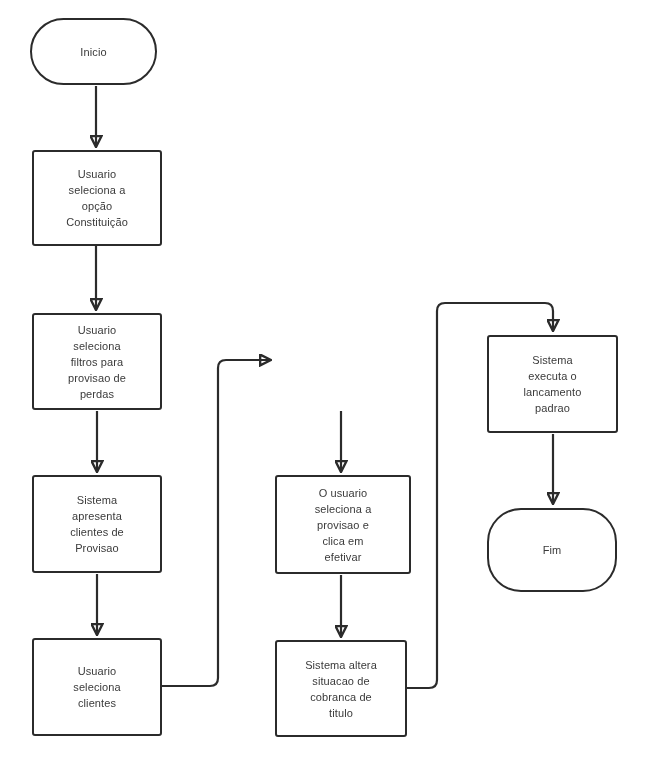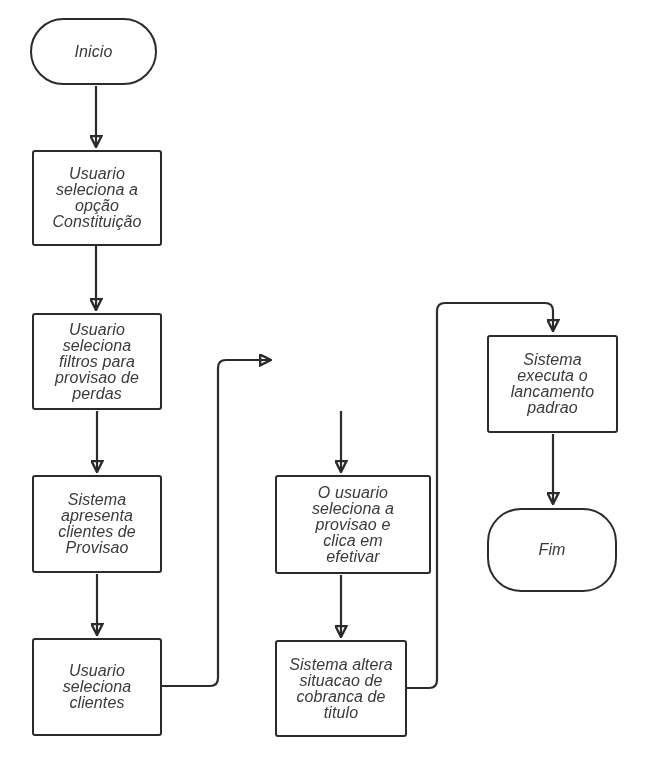--- a/index.html
+++ b/index.html
@@ -39,25 +39,24 @@
   }
   .node.process {
     border-radius: 3px;
   }
   .node.terminator {
     border-radius: 34px;
   }
   .node .label {
     display: block;
     white-space: pre-line;
-    font-size: 16px;
+    font-size: 11px;
     line-height: 16px;
     color: #3a3a3a;
     letter-spacing: 0.1px;
-    font-style: italic;
   }
 </style>
 </head>
 <body>
 
 <div class="canvas">
 
   <svg class="edges" viewBox="0 0 648 759" xmlns="http://www.w3.org/2000/svg">
     <defs>
       <marker id="arrow" viewBox="0 0 12 12" refX="11" refY="6" markerWidth="13" markerHeight="13" markerUnits="userSpaceOnUse" orient="auto">
@@ -101,21 +100,21 @@
 Provisao</span>
   </div>
 
   <div class="node process" style="left:32px; top:638px; width:130px; height:98px;">
     <span class="label">Usuario
 seleciona
 clientes</span>
   </div>
 
 
-  <div class="node process" style="left:275px; top:475px; width:156px; height:99px;">
+  <div class="node process" style="left:275px; top:475px; width:136px; height:99px;">
     <span class="label">O usuario
 seleciona a
 provisao e
 clica em
 efetivar</span>
   </div>
 
   <div class="node process" style="left:275px; top:640px; width:132px; height:97px;justify-content:center;">
     <span class="label">Sistema altera
 situacao de

